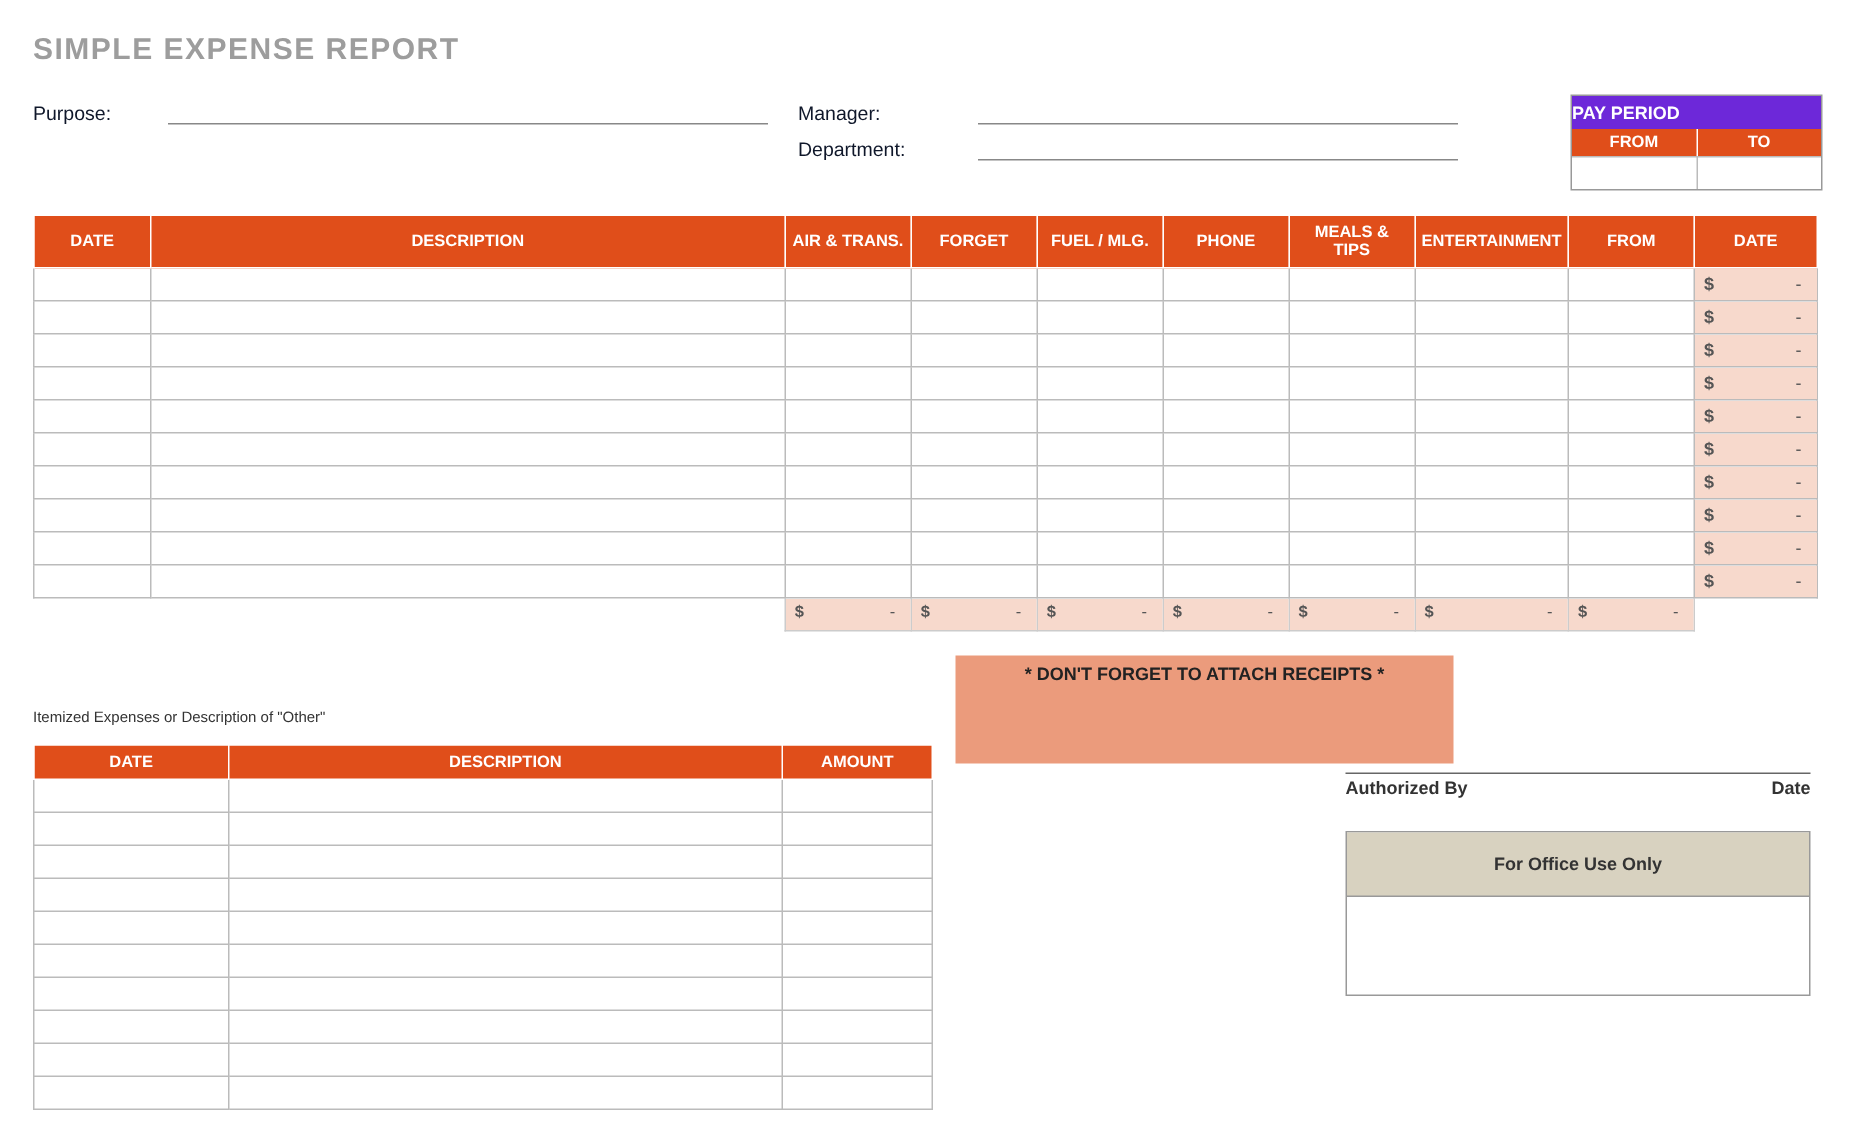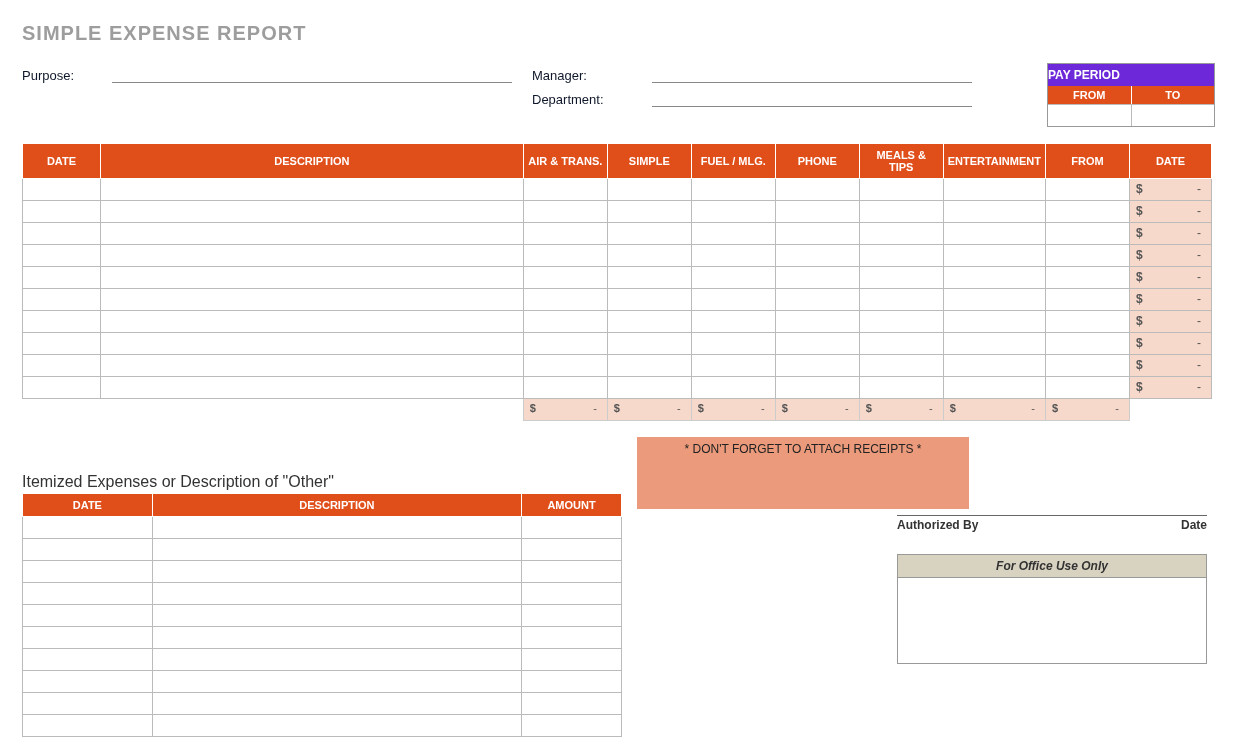--- a/index.html
+++ b/index.html
@@ -128,58 +128,58 @@
     align-items:flex-start;
     gap:10px;
   }
   .itemized-block { flex: 0 0 605px; }
   .right-block { flex:1; position:relative; }
 
   .note-receipts {
     background:#eb9b7c;
     color:#222;
     font-size:12px;
-    font-weight:400;
+    font-weight:700;
     text-align:center;
     padding:5px 0;
     width:332px;
     margin-left:0px;
     margin-bottom:6px;
   }
 
   .summary {
     font-size:12px;
     font-weight:700;
     text-align:right;
     color:#222;
   }
   .summary-row{display:flex;align-items:center;justify-content:flex-end;height:26px;}
   .summary-label{width:430px;text-align:right;padding-right:10px;}
 
-  .itemized-title{font-size:16px;color:#333;margin:36px 0 2px 0;}
+  .itemized-title{font-size:10px;color:#333;margin:36px 0 12px 0;}
   .item-table{width:600px;}
   .item-table th{
     background:#e04e1a;color:#fff;font-size:11px;font-weight:700;
     padding:5px 4px;text-align:center;border:1px solid #fff;
   }
   .item-table td{border:1px solid #bbb;height:22px;}
   .i-date{width:130px;} .i-desc{width:370px;} .i-amt{width:100px;}
 
   .auth-block{
     margin-left:260px;
     width:310px;
   }
   .auth-line{border-top:1px solid #666;display:flex;font-size:12px;font-weight:700;padding-top:2px;}
   .auth-line span:first-child{flex:1;}
   .office-box{
     margin-top:22px;border:1px solid #999;width:310px;height:110px;
   }
   .office-title{
-    background:#d8d2c0;text-align:center;font-size:12px;font-style:italic;font-weight:700;
-    padding:4px 0;border-bottom:1px solid #999;
+    background:#d8d2c0;text-align:center;font-size:12px;font-weight:700;
+    padding:14px 0;border-bottom:1px solid #999;
   }
 </style>
 </head>
 <body>
 
 <h1 class="title">SIMPLE EXPENSE REPORT</h1>
 
 <div class="hdr-row">
   <div class="fields-col">
     <div class="field-line">
@@ -209,21 +209,21 @@
     </div>
   </div>
 </div>
 
 <table class="main-table">
   <thead>
     <tr>
       <th class="col-date">DATE</th>
       <th class="col-desc">DESCRIPTION</th>
       <th class="col-num">AIR &amp; TRANS.</th>
-      <th class="col-num">SIMPLE</th>
+      <th class="col-num">FORGET</th>
       <th class="col-num">FUEL / MLG.</th>
       <th class="col-num">PHONE</th>
       <th class="col-num">MEALS &amp; TIPS</th>
       <th class="col-num">ENTERTAINMENT</th>
       <th class="col-num">FROM</th>
       <th class="col-total">DATE</th>
     </tr>
   </thead>
   <tbody id="main-body">
       <tr>

